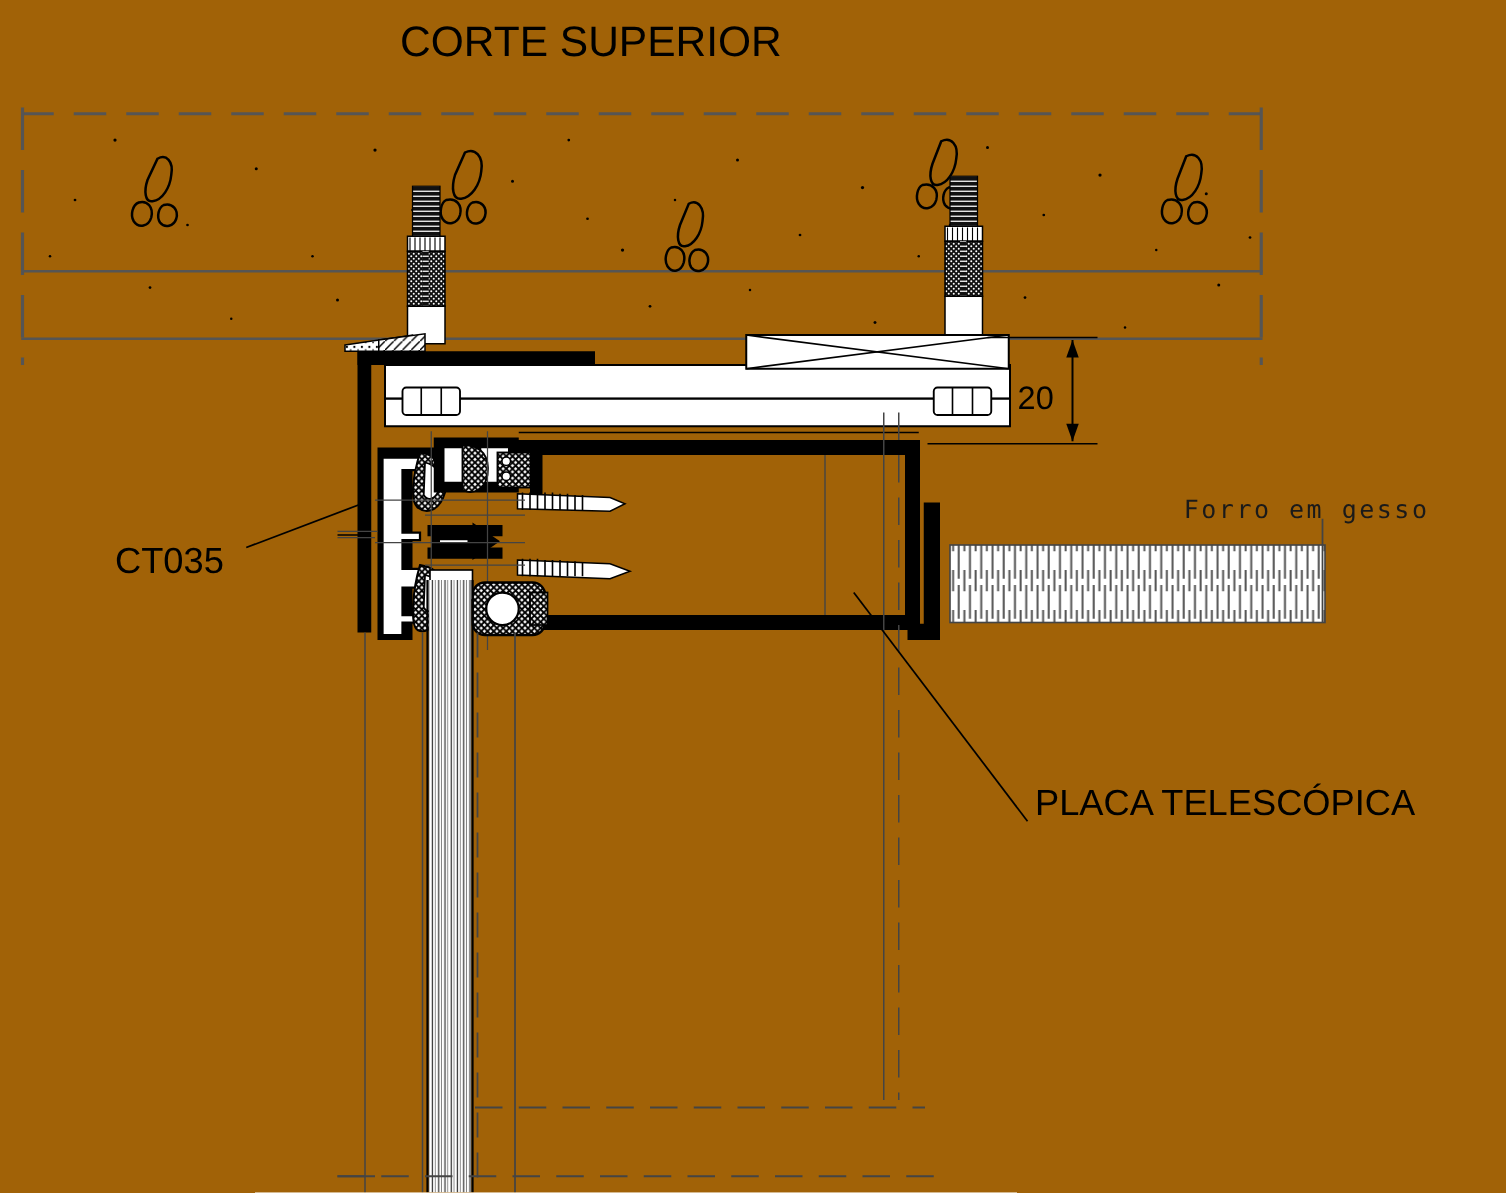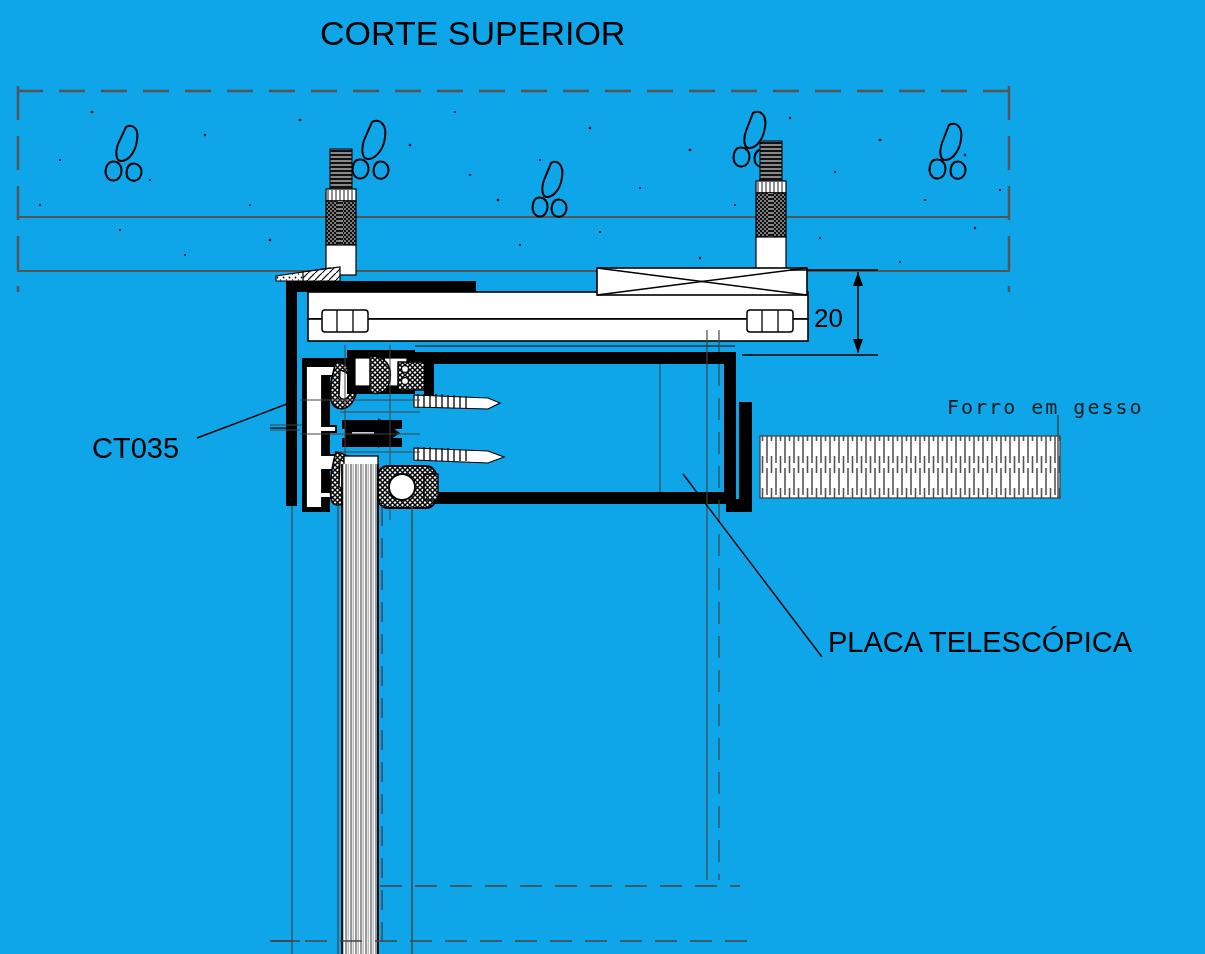--- a/index.html
+++ b/index.html
@@ -4,21 +4,21 @@
 <style>
   html, body {
     margin: 0;
     padding: 0;
     background: #ffffff;
   }
   #page {
     position: relative;
     width: 1205px;
     height: 954px;
-    background: #0ea5e9;
+    background: #a16207;
     overflow: hidden;
     font-family: "Liberation Sans", sans-serif;
   }
   svg.drawing {
     position: absolute;
     left: 0;
     top: 0;
     width: 1205px;
     height: 954px;
     display: block;

